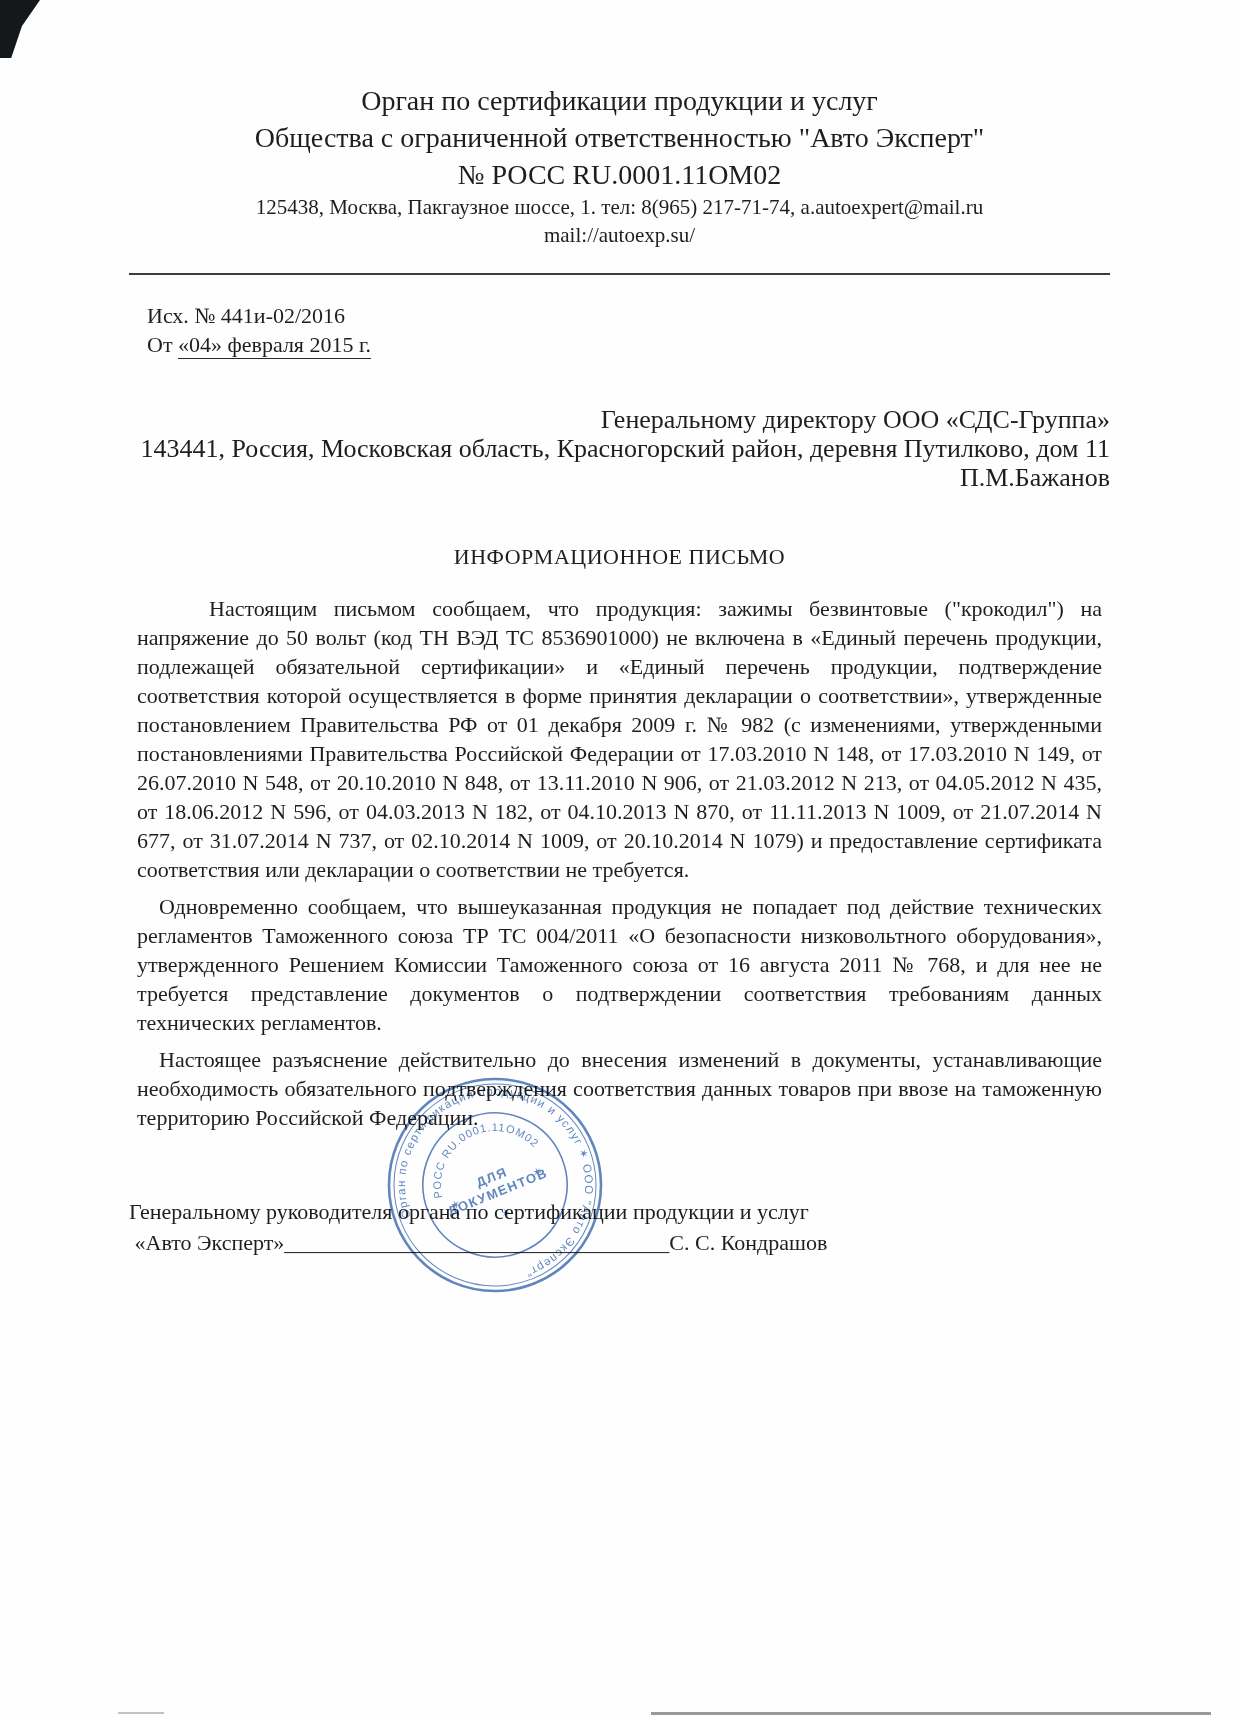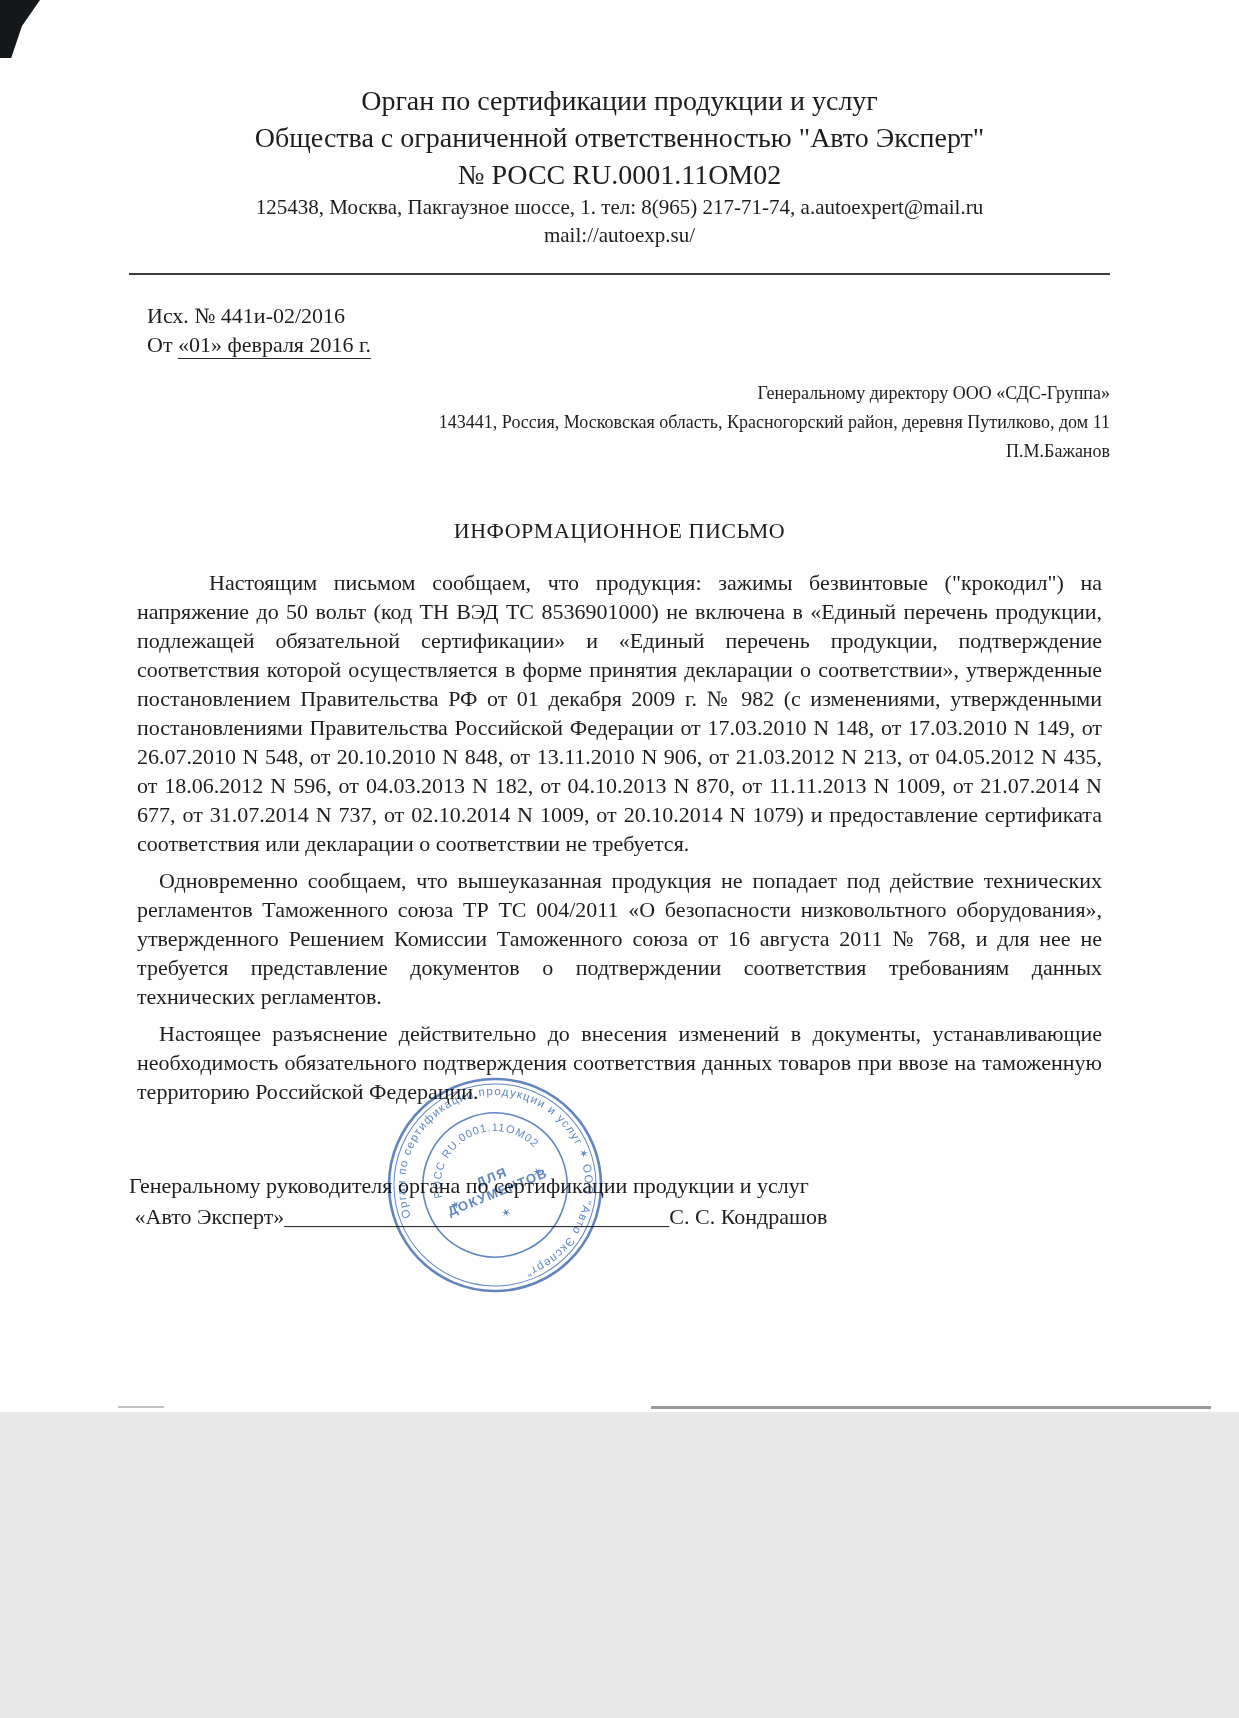--- a/index.html
+++ b/index.html
@@ -1,39 +1,39 @@
 <!DOCTYPE html>
 <html lang="ru"><head>
 <meta charset="utf-8">
 <title>Информационное письмо</title>
 <style>
   html,body{margin:0;padding:0;background:#e8e8e8;}
   .page{
     position:relative;
-    width:1239px;height:1412px;
+    width:1239px;height:1718px;
     margin:0 auto;
     background:#fefefe;
     font-family:"Liberation Serif","DejaVu Serif",serif;
     color:#1e1e1e;
     overflow:hidden;
   }
   .content{padding:0 129px;}
   
   .letterhead{margin-top:82px;text-align:center;}
   .lh-big{font-size:28px;line-height:37px;}
   .lh-small{font-size:21px;line-height:28px;}
   .divider{
     border:none;border-top:2px solid #3c3c3c;
     margin:24px 0 0 0;
   }
   
   .refblock{margin:26px 0 0 18px;font-size:22px;line-height:29px;}
   .ref-date-underline{border-bottom:1.5px solid #2a2a2a;padding-bottom:1px;}
   
-  .recipient{margin-top:20px;text-align:right;font-size:18px;line-height:29px;}
+  .recipient{margin-top:46px;text-align:right;font-size:26px;line-height:29px;}
   
   .doc-title{margin-top:52px;text-align:center;font-size:22px;letter-spacing:.5px;}
   
   .body-text{margin-top:24px;font-size:22px;line-height:29px;text-align:justify;}
   .body-text p{margin:8px;}
   .p-first{text-indent:72px;}
   .p-next{text-indent:22px;}
   
   .signature{margin-top:64px;font-size:22px;line-height:31px;}
   .sig-line2{white-space:nowrap;}
@@ -75,21 +75,21 @@
       <div class="lh-big">Общества с ограниченной ответственностью "Авто Эксперт"</div>
       <div class="lh-big">№ РОСС RU.0001.11ОМ02</div>
       <div class="lh-small">125438, Москва, Пакгаузное шоссе, 1. тел: 8(965) 217-71-74, a.autoexpert@mail.ru</div>
       <div class="lh-small">mail://autoexp.su/</div>
     </div>
 
     <hr class="divider">
 
     <div class="refblock">
       <div>Исх. № 441и-02/2016</div>
-      <div><span>От </span><span class="ref-date-underline">«01» февраля 2016 г.</span></div>
+      <div><span>От </span><span class="ref-date-underline">«04» февраля 2015 г.</span></div>
     </div>
 
     <div class="recipient">
       <div>Генеральному директору ООО «СДС-Группа»</div>
       <div>143441, Россия, Московская область, Красногорский район, деревня Путилково, дом 11</div>
       <div>П.М.Бажанов</div>
     </div>
 
     <div class="doc-title">ИНФОРМАЦИОННОЕ ПИСЬМО</div>
 

